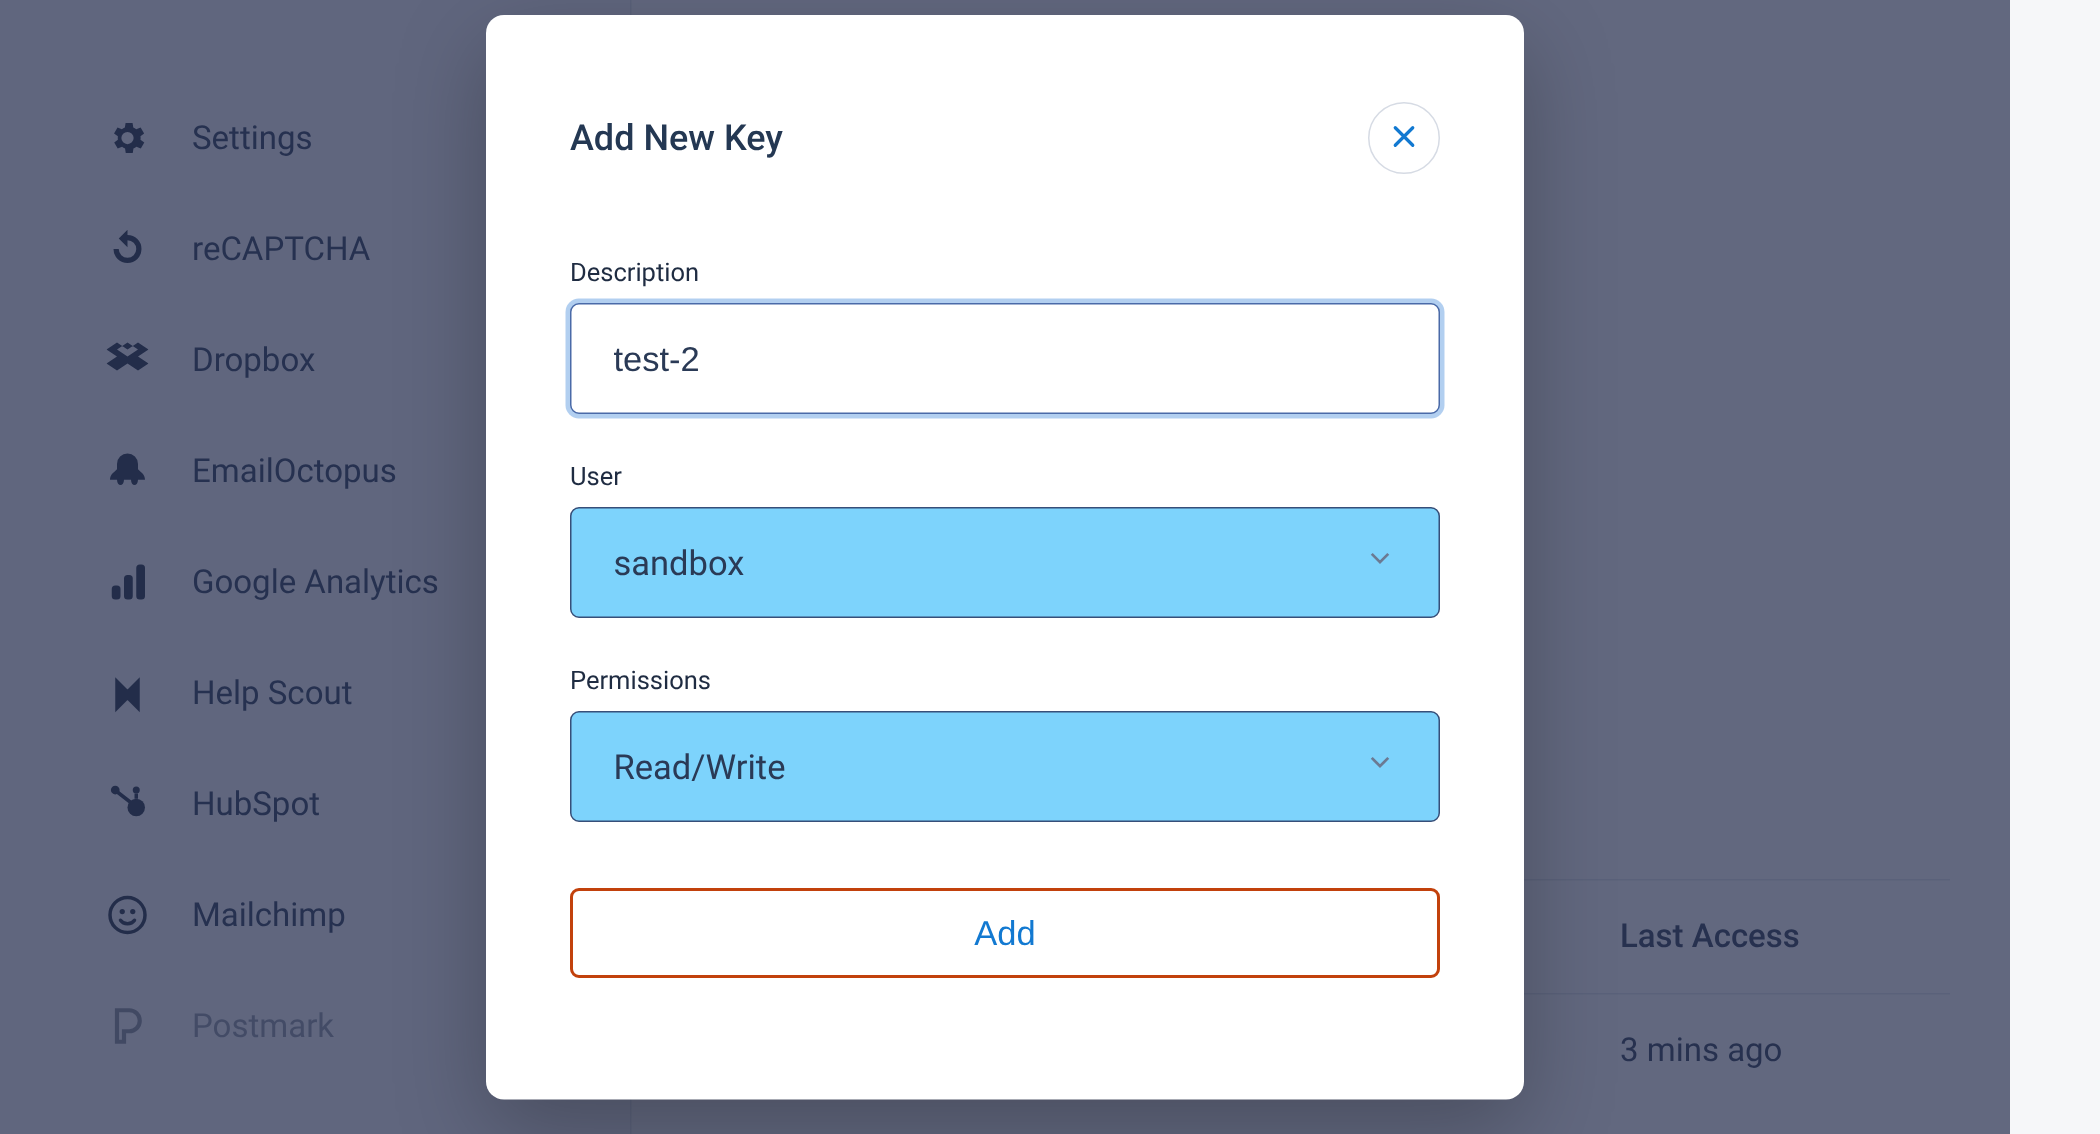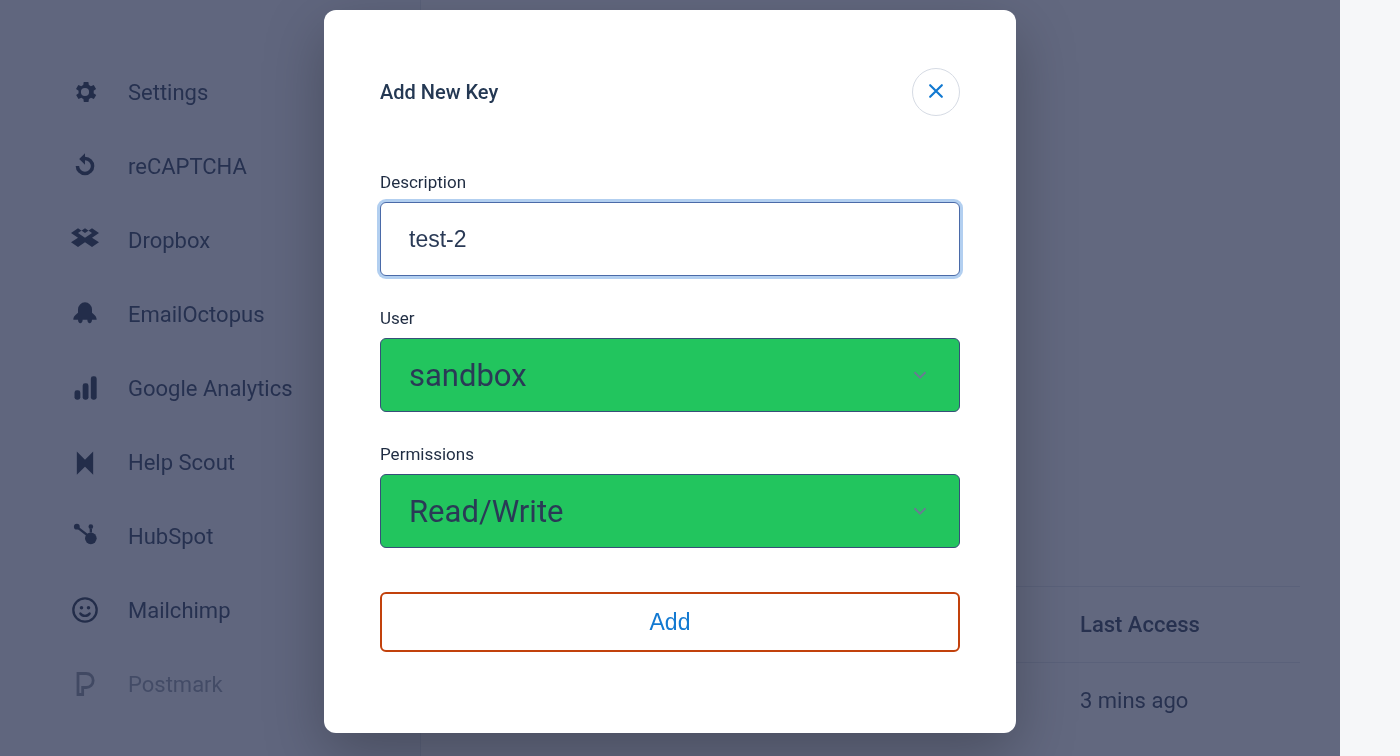--- a/index.html
+++ b/index.html
@@ -48,43 +48,43 @@
   
   .modal {
     margin-top: 10px;
     width: 692px; height: 723px;
     background: #ffffff; border-radius: 12px;
     box-shadow: 0 20px 60px rgba(0,0,0,.25);
     padding: 58px 56px 40px 56px;
     position: relative;
   }
   .modal-header { display:flex; align-items:center; justify-content:space-between; margin-bottom: 56px; }
-  .modal-title { font-size: 20px; color: #243853; font-weight: 500; }
+  .modal-title { font-size: 24px; color: #243853; font-weight: 500; }
   .close-btn {
     width: 48px; height: 48px; border-radius: 50%; border: 1px solid #d6dbe4;
     background: #fff; display:flex; align-items:center; justify-content:center; cursor:pointer;
   }
   .close-btn svg { width: 20px; height: 20px; stroke: #1279d1; stroke-width: 2.6; fill:none; stroke-linecap:round; }
 
   .field { margin-bottom: 32px; }
   .field-label {
     font-size: 17px; color: #1f2c42; margin-bottom: 10px; font-weight: 400;
   }
   .text-input {
     width: 100%; height: 74px; border: 1px solid #374f79; border-radius: 6px;
     padding: 0 28px; font-size: 23px; color: #2a3a56; outline: none;
   }
   .text-input.focused {
     border-color: #4a6aa8;
     box-shadow: 0 0 0 3px rgba(84,149,222,.45);
   }
   .select {
     width: 100%; height: 74px; border: 1px solid #374f79; border-radius: 6px;
-    padding: 0 28px; font-size: 31px; color: #2a3a56;
-    display:flex; align-items:center; justify-content:space-between; cursor:pointer; background:#22c55e;
+    padding: 0 28px; font-size: 23px; color: #2a3a56;
+    display:flex; align-items:center; justify-content:space-between; cursor:pointer; background:#7dd3fc;
   }
   .select svg { width: 22px; height: 22px; stroke:#6b7a93; stroke-width:2; fill:none; }
   .add-btn {
     width: 100%; height: 60px; border: 2px solid #c2410c; border-radius: 6px;
     background:#fff; color:#1279d1; font-size: 23px; font-weight: 500; cursor:pointer;
     margin-top: 12px;
   }
 </style>
 </head>
 <body>

